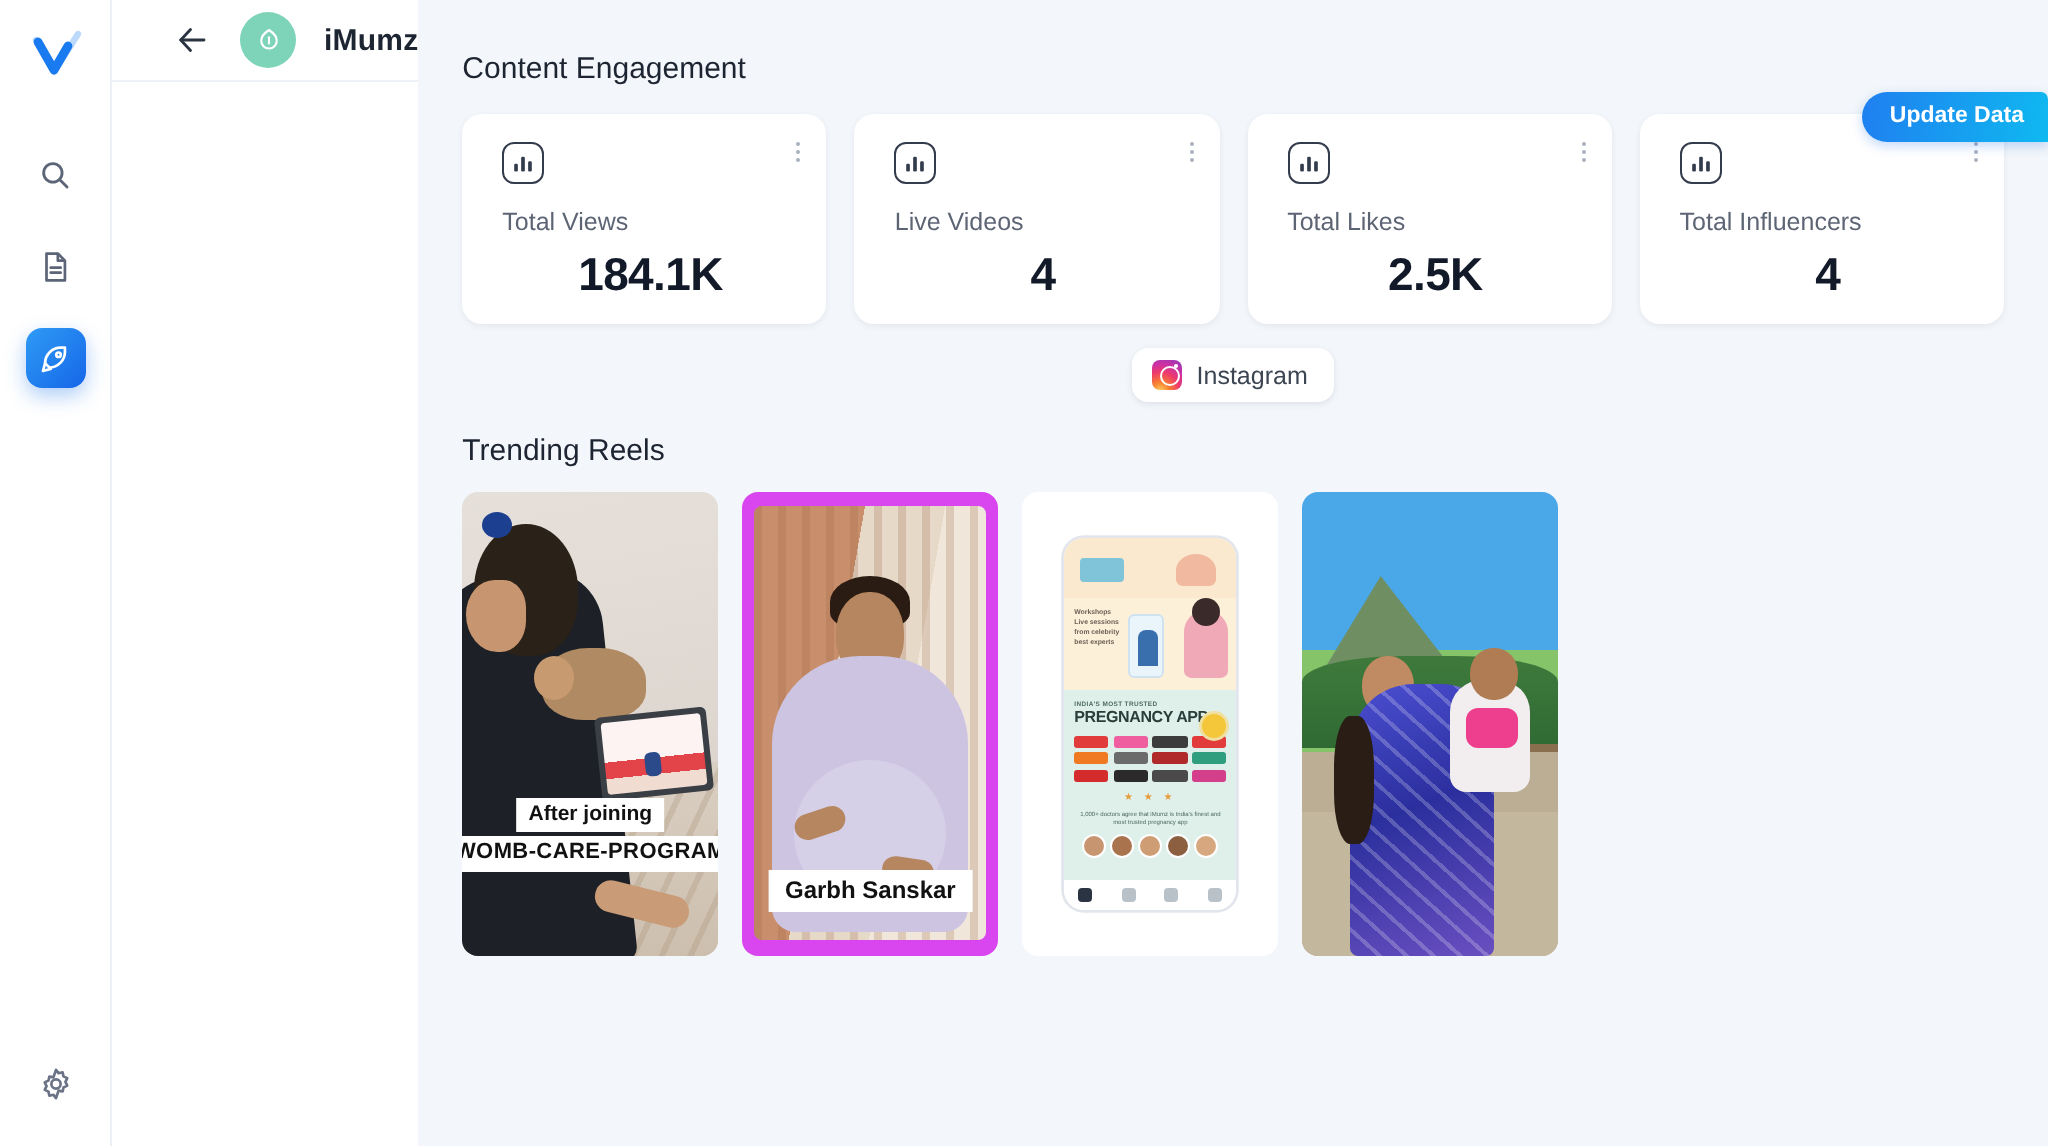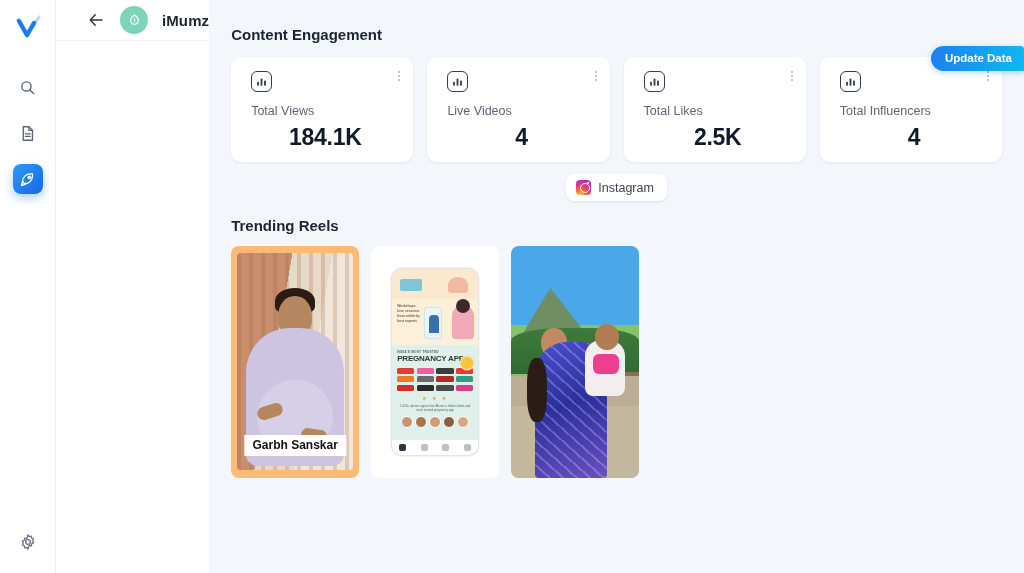--- a/index.html
+++ b/index.html
@@ -64,21 +64,21 @@
     color: #fff; font-size: 11.5px; font-weight: 600;
     padding: 6px 12px 7px 14px;
     border-top-left-radius: 14px; border-bottom-left-radius: 14px;
     border-top-right-radius: 4px;
     box-shadow: 0 2px 6px rgba(16,98,234,.25);
     cursor: pointer; white-space: nowrap;
     z-index: 4;
   }
 
   .section-title {
-    font-size: 15px; font-weight: 700; color: #1d2532;
+    font-size: 15px; font-weight: 400; color: #1d2532;
     padding-left: 22px;
   }
   .h-engagement { padding-top: 26px; }
 
   
   .cards {
     display: flex; gap: 14px;
     padding: 14px 22px 0 22px;
   }
   .card {
@@ -161,21 +161,21 @@
   .r1 .dog::after { content:""; position:absolute; left:-4px; top:4px; width:20px; height:22px; background:#c89a70; border-radius:50%; }
   .r1 .laptop { position: absolute; right: 4px; top: 110px; width: 56px; height: 42px;
     background: #3a3f46; border-radius: 3px; transform: rotate(-6deg); padding: 3px; }
   .r1 .screen { width: 100%; height: 100%; background: linear-gradient(#fdf3f2 0 55%, #e3444a 55% 78%, #f1dcd2 78% 100%); border-radius: 2px; position: relative; }
   .r1 .screen::after { content:""; position:absolute; left:40%; top:48%; width:8px; height:12px; background:#2a4a8a; border-radius:3px; }
   .r1 .arm { position: absolute; right: 14px; bottom: 18px; width: 48px; height: 16px; background: #c99b76; border-radius: 10px; transform: rotate(14deg); }
   .r1 .cap1 { bottom: 62px; font-size: 10.5px; }
   .r1 .cap2 { bottom: 42px; font-size: 11px; letter-spacing: .2px; }
 
   
-  .r2 { background: #fdba74; padding: 7px 6px 8px 6px; }
+  .r2 { background: #d946ef; padding: 7px 6px 8px 6px; }
   .r2 .inner { position: relative; width: 100%; height: 100%; border-radius: 4px; overflow: hidden;
     background: linear-gradient(100deg, #c98f6c 0 36%, #e6d9c8 36% 62%, #f0e6da 62% 100%); }
   .r2 .curtain { position: absolute; inset: 0;
     background: repeating-linear-gradient(90deg, rgba(150,95,60,.22) 0 4px, transparent 4px 12px); }
   .r2 .lady { position: absolute; left: 50%; transform: translateX(-50%); bottom: 4px; width: 98px; height: 138px;
     background: #cdc4e2; border-radius: 44px 44px 12px 12px; }
   .r2 .belly { position: absolute; left: 50%; transform: translateX(-50%); bottom: 16px; width: 76px; height: 74px;
     background: #d6cfe8; border-radius: 50%; }
   .r2 .head { position: absolute; left: 50%; transform: translateX(-50%); bottom: 132px; width: 34px; height: 42px;
     background: #b5865f; border-radius: 48% 48% 44% 44%; }
@@ -391,20 +391,34 @@
         <div class="ig-pill">
           <span class="ig-glyph"></span>
           <span>Instagram</span>
         </div>
       </div>
 
       <div class="section-title h-reels">Trending Reels</div>
 
       <div class="reels">
 
+        <div class="reel r1">
+          <div class="floor"></div>
+          <div class="person"></div>
+          <div class="hair"></div>
+          <div class="bun"></div>
+          <div class="face"></div>
+          <div class="dog"></div>
+          <div class="laptop">
+              <div class="screen"></div>
+            </div>
+          <div class="arm"></div>
+          <div class="reel-cap cap1">After joining</div>
+          <div class="reel-cap cap2">WOMB-CARE-PROGRAM</div>
+        </div>
 
         <div class="reel r2">
           <div class="inner">
             <div class="curtain"></div>
             <div class="hair2"></div>
             <div class="head"></div>
             <div class="lady"></div>
             <div class="belly"></div>
             <div class="hand l"></div>
             <div class="hand r"></div>

